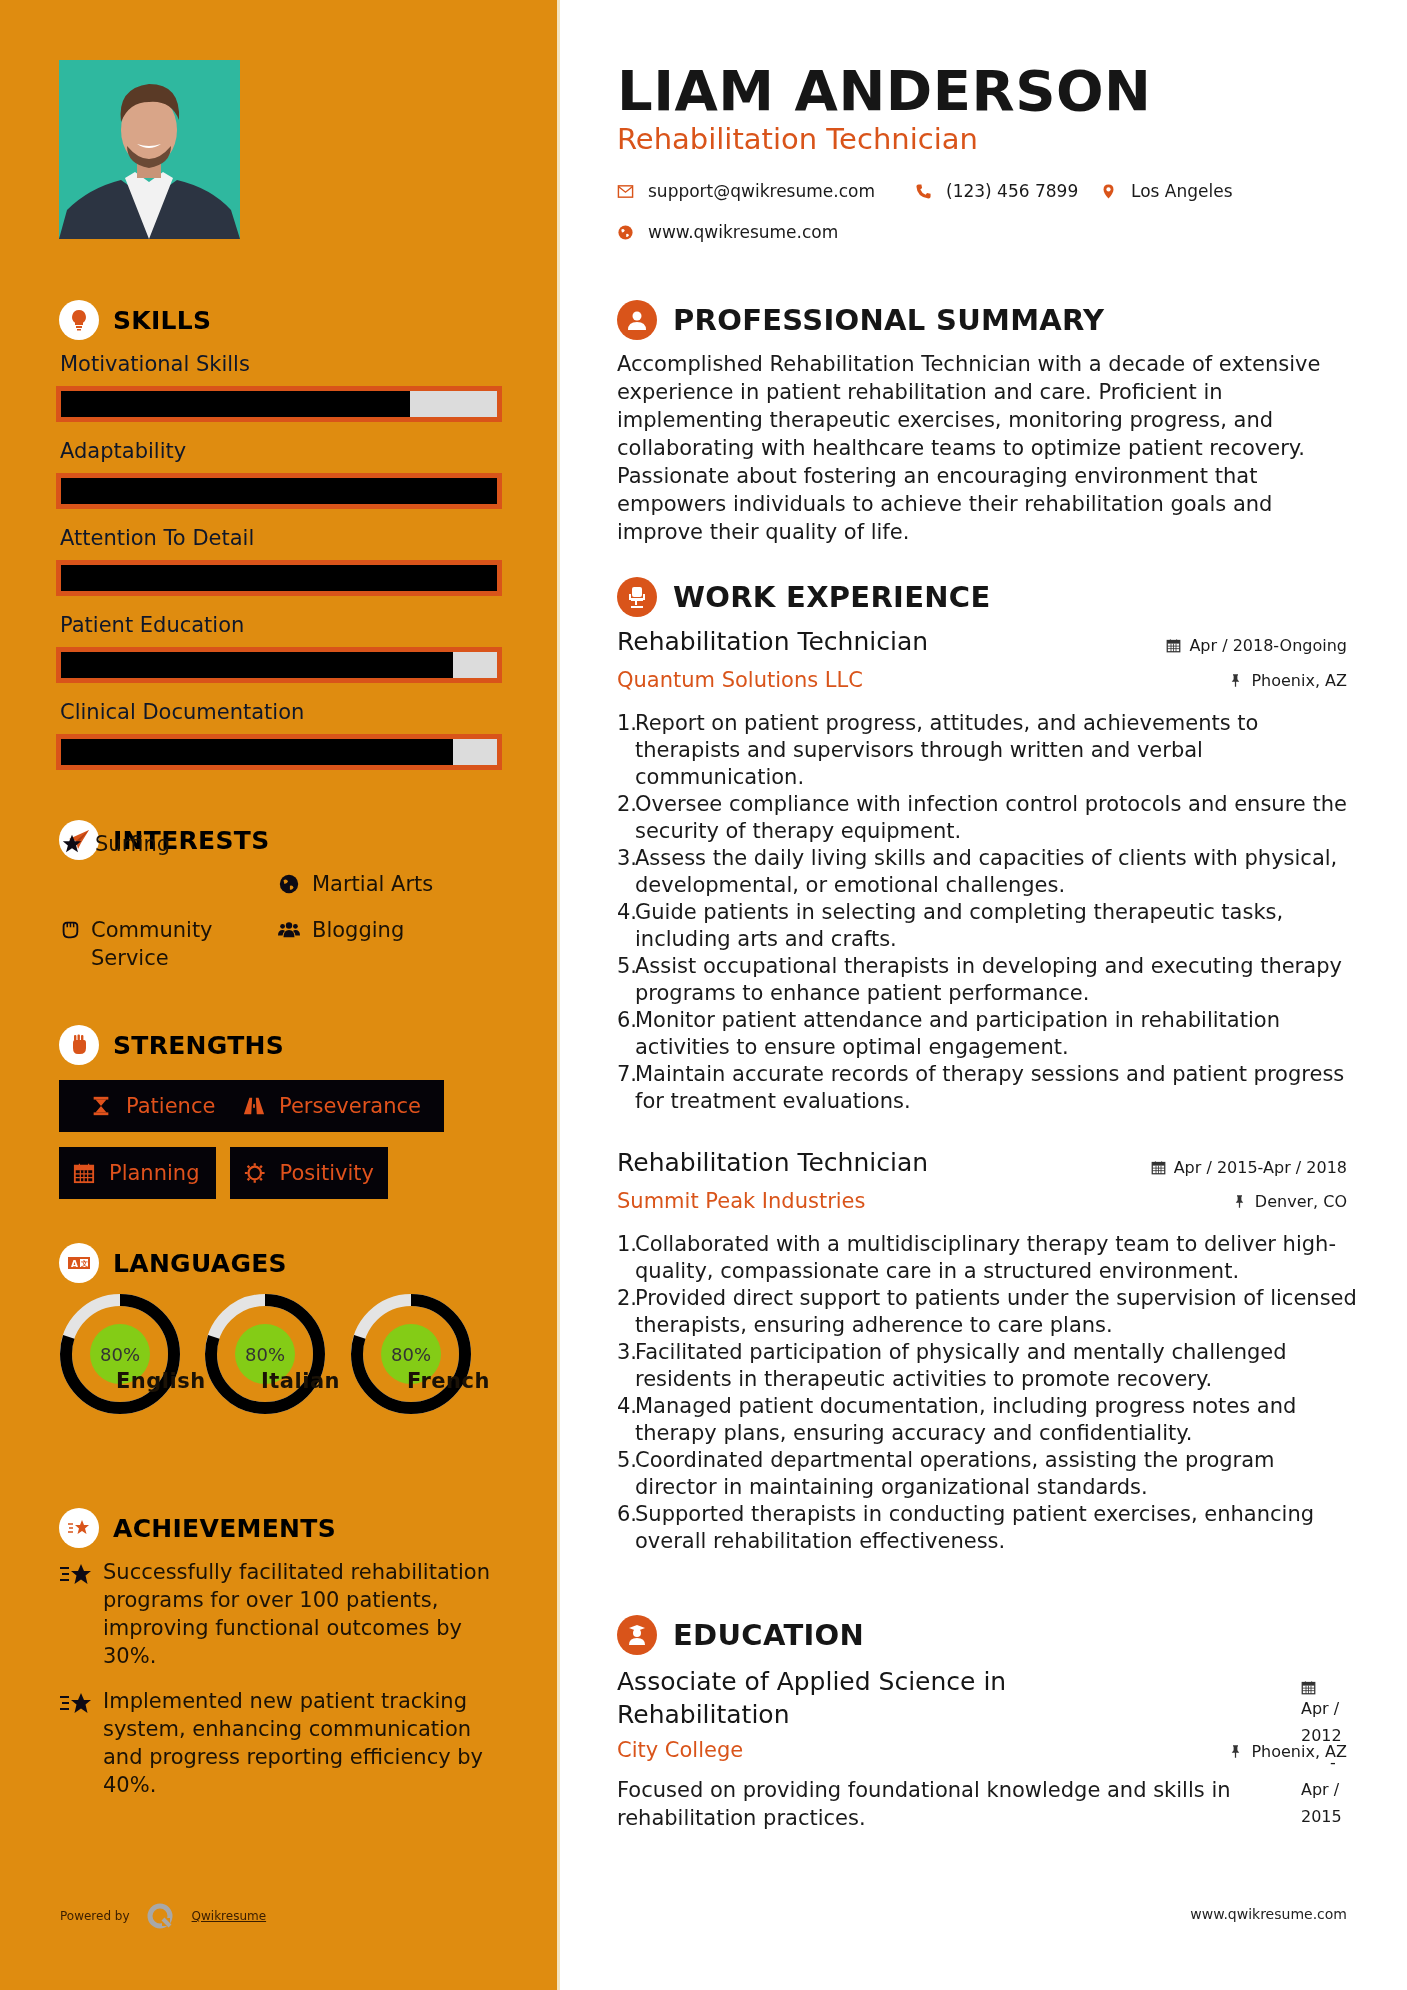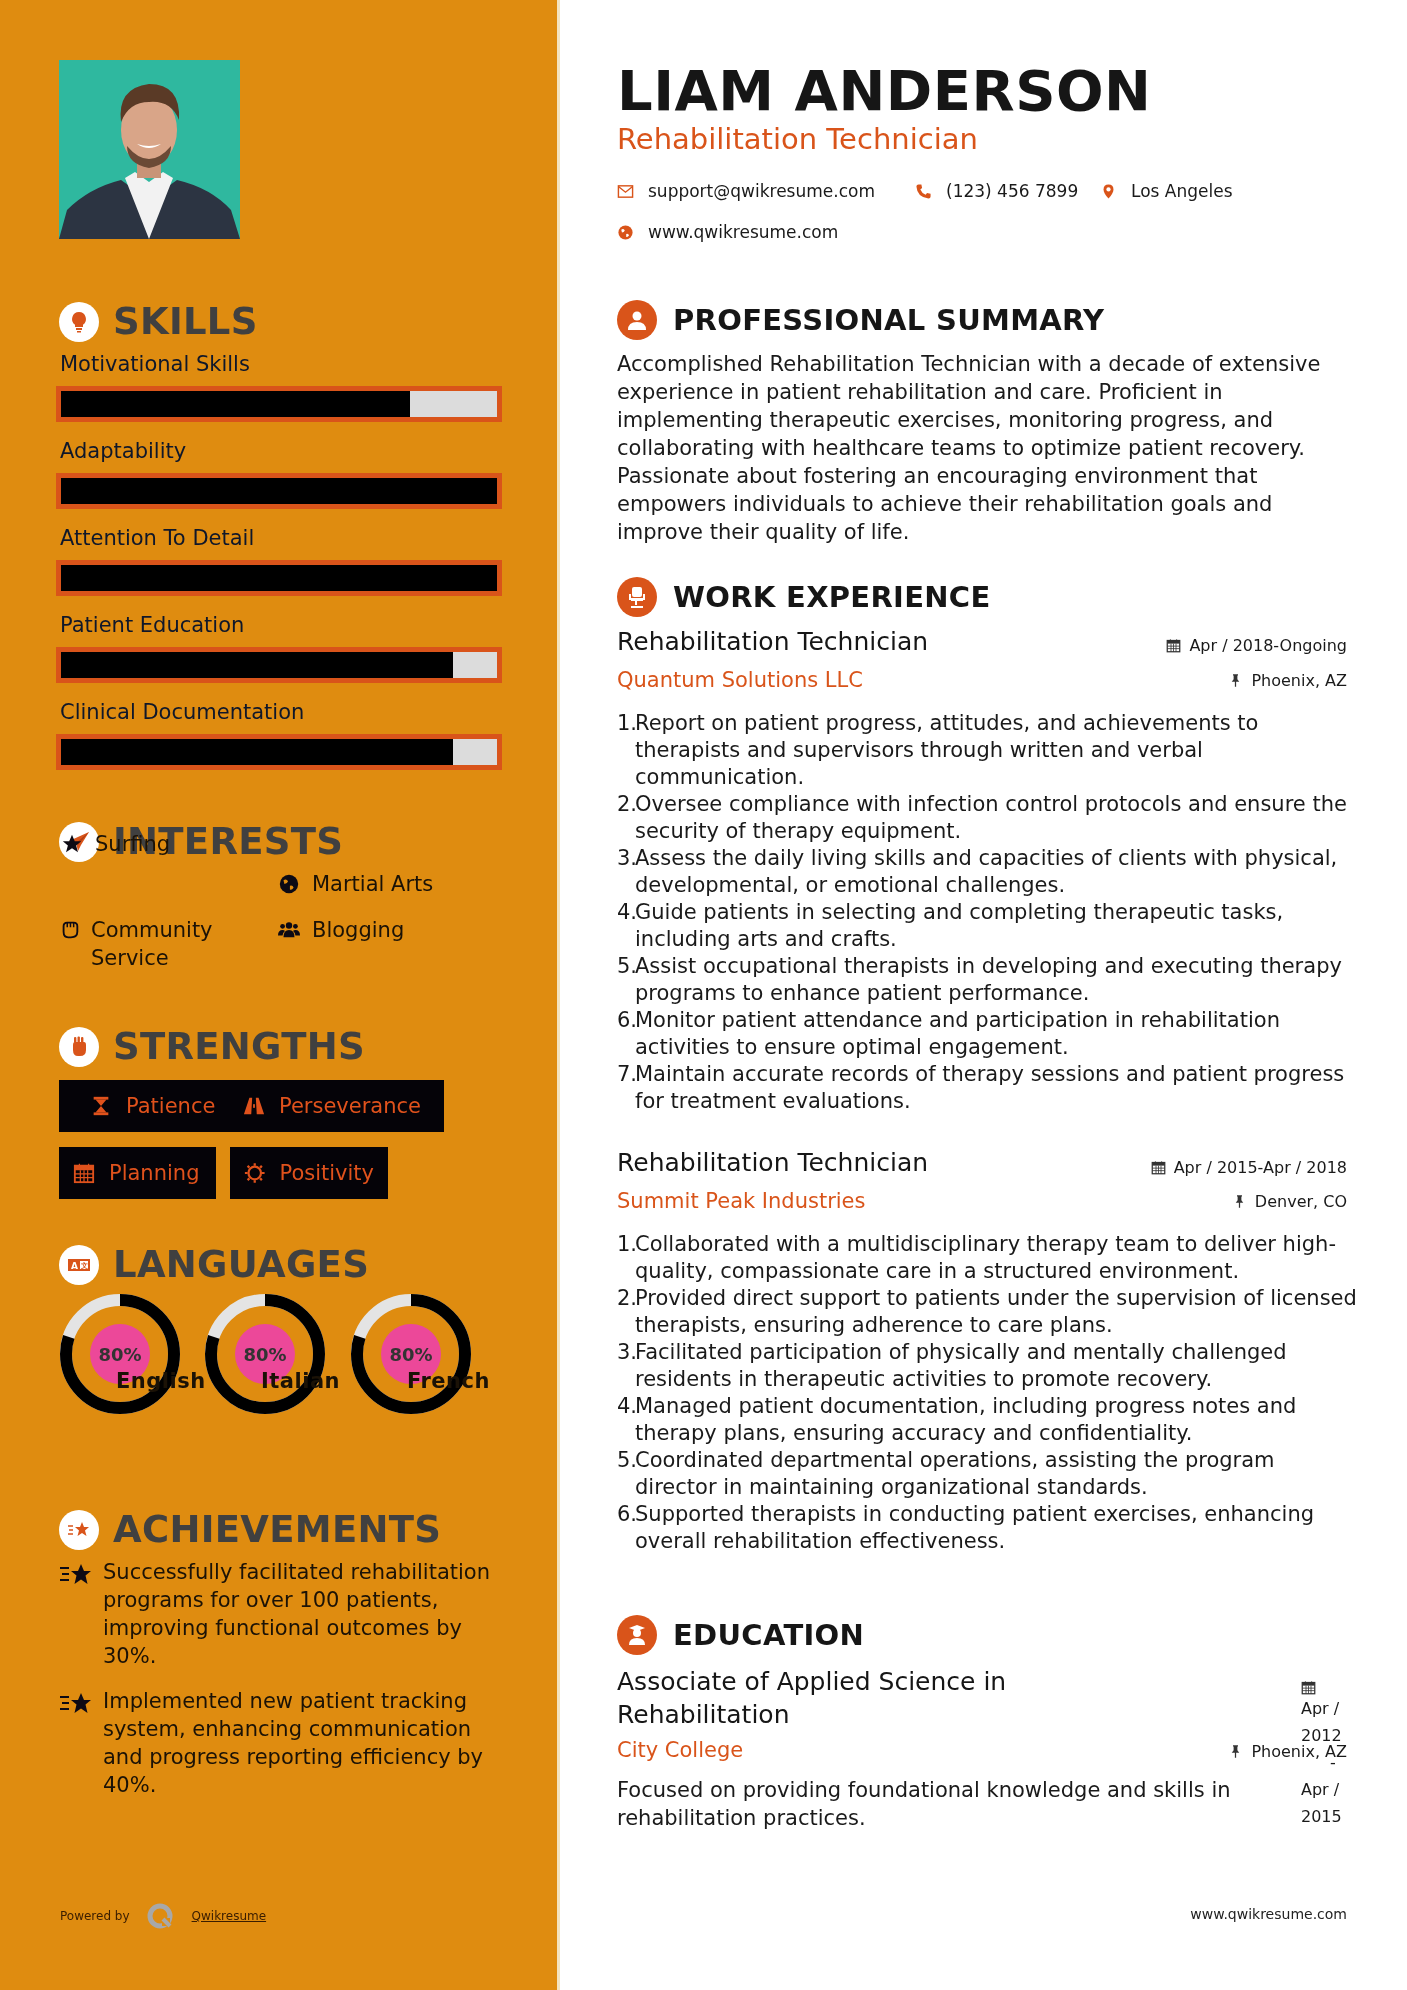--- a/index.html
+++ b/index.html
@@ -11,37 +11,37 @@
   .main { position: absolute; left: 560px; top: 0; width: 847px; height: 1990px; background: #fff; }
 
   
   .photo { position: absolute; left: 59px; top: 60px; width: 181px; height: 179px; background: #2fb89f; overflow: hidden; }
   .photo svg { width: 100%; height: 100%; display: block; }
 
   
   .sec-head { position: absolute; left: 59px; display: flex; align-items: center; }
   .sec-icon { width: 40px; height: 40px; border-radius: 50%; background: #fff; display: flex; align-items: center; justify-content: center; }
   .sec-icon svg { width: 24px; height: 24px; }
-  .sec-title { margin-left: 14px; font-family: "DejaVu Sans", sans-serif; font-weight: bold; font-size: 37px; color: #404040; letter-spacing: 0.3px; }
+  .sec-title { margin-left: 14px; font-family: "DejaVu Sans", sans-serif; font-weight: bold; font-size: 25px; color: #000000; letter-spacing: 0.3px; }
 
   .skill-label { position: absolute; left: 60px; font-size: 21px; color: #0f172a; }
   .skill-bar { position: absolute; left: 56px; width: 446px; height: 36px; border: 5px solid #D9541A; background: #dcdcdc; }
   .skill-bar .fill { height: 100%; background: #000; }
 
   .interest { position: absolute; display: flex; align-items: flex-start; font-size: 21px; color: #1b1206; line-height: 28px; }
   .interest .ico { width: 26px; margin-right: 10px; display: flex; justify-content: center; padding-top: 3px; }
   .interest .ico svg { width: 22px; height: 22px; }
 
   .strength { position: absolute; height: 52px; background: #050308; display: flex; align-items: center; padding: 0 14px; color: #E0521C; font-size: 21px; }
   .strength svg { width: 22px; height: 22px; margin-right: 14px; }
 
   .lang { position: absolute; width: 122px; text-align: center; }
   .lang .donut { width: 122px; height: 122px; position: relative; }
   .lang .donut svg { width: 122px; height: 122px; }
-  .lang .pct { position: absolute; left: 31px; top: 31px; width: 60px; height: 60px; border-radius: 50%; background: #ec4899; display: flex; align-items: center; justify-content: center; font-weight: bold; font-size: 18px; color: #333; }
+  .lang .pct { position: absolute; left: 31px; top: 31px; width: 60px; height: 60px; border-radius: 50%; background: #84cc16; display: flex; align-items: center; justify-content: center; font-weight: normal; font-size: 18px; color: #333; }
   .lang .name { margin-top: 18px; font-size: 21px; color: #1b1206; }
 
   .ach { position: absolute; left: 59px; width: 440px; display: flex; align-items: flex-start; }
   .ach .ico { width: 36px; margin-right: 10px; padding-top: 4px; }
   .ach .ico svg { width: 34px; height: 26px; }
   .ach .txt { font-size: 21px; line-height: 28px; color: #1b1206; }
 
   .powered { position: absolute; left: 60px; top: 1902px; display: flex; align-items: center; font-size: 12px; color: #3a1d00; }
   .powered .logo { width: 28px; height: 28px; margin: 0 18px 0 16px; }
   .powered .link { text-decoration: underline; color: #3a1d00; }

